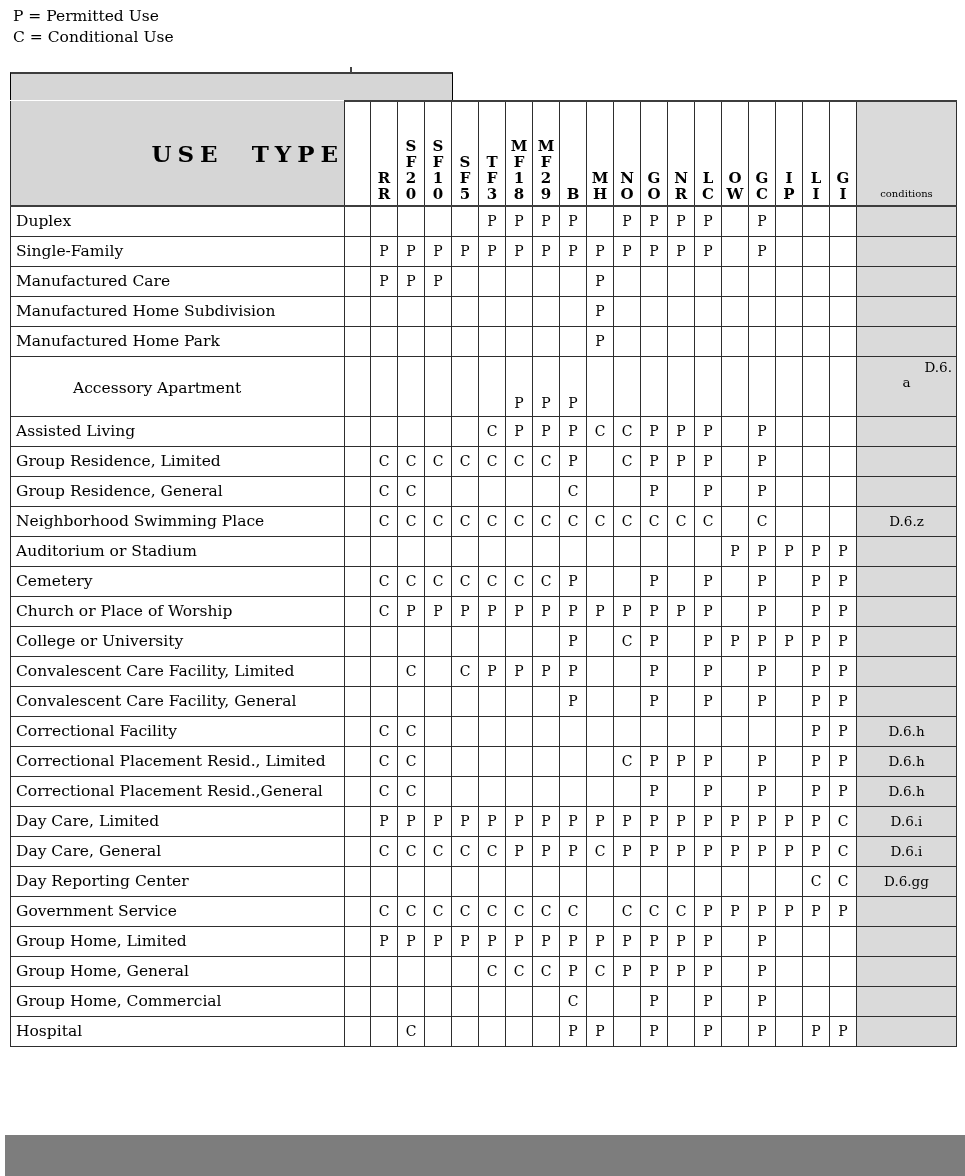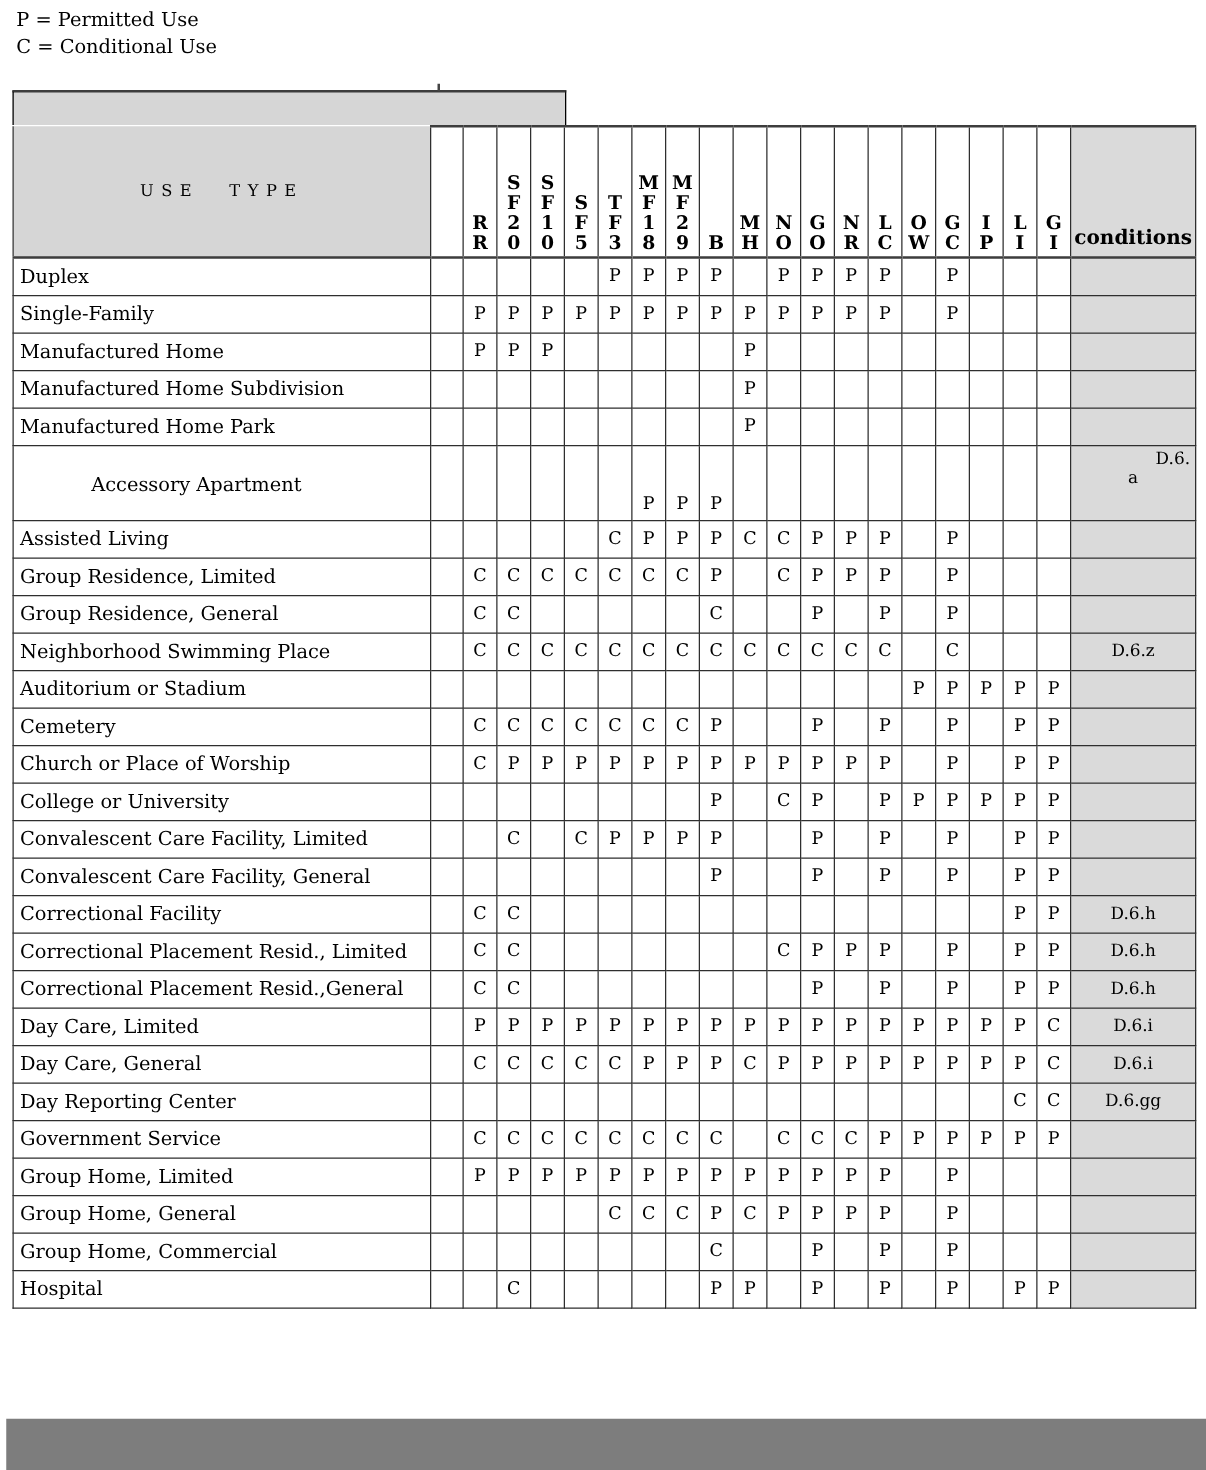--- a/index.html
+++ b/index.html
@@ -9,29 +9,29 @@
   .strip{position:absolute;left:10px;top:72px;width:443px;height:28px;
          background:var(--header_fill);box-sizing:border-box;
          border-top:2px solid var(--border_dark);
          border-left:1px solid #000;border-right:1px solid #000;}
   .tick{position:absolute;left:350px;top:67px;width:2px;height:6px;background:#444;}
   table.use-table{position:absolute;left:10px;top:100px;border-collapse:collapse;
         table-layout:fixed;width:946px;}
   th,td{border:1px solid #2e2e2e;padding:0;box-sizing:border-box;font-weight:normal;}
   thead th{height:105px;background:#fff;border-top:2px solid var(--border_dark);
         border-bottom:2px solid var(--border_dark);}
-  th.th-usetype{background:var(--header_fill);border-top:none;font-weight:normal;
-        font-size:13px;letter-spacing:6px;word-spacing:14px;text-align:center;
+  th.th-usetype{background:var(--header_fill);border-top:none;font-weight:bold;
+        font-size:23px;letter-spacing:6px;word-spacing:14px;text-align:right;
         vertical-align:middle;}
   th.th-blank{background:#fff;}
   th.th-zone{vertical-align:bottom;}
   .stack{display:flex;flex-direction:column;align-items:center;justify-content:flex-end;
         line-height:16px;padding-bottom:3px;font-weight:bold;font-size:15px;}
-  th.th-cond{background:var(--conditions_fill);vertical-align:bottom;font-weight:bold;
-        font-size:16px;text-align:center;padding-bottom:6px;}
+  th.th-cond{background:var(--conditions_fill);vertical-align:bottom;font-weight:normal;
+        font-size:10px;text-align:center;padding-bottom:6px;}
   tbody td{height:30px;vertical-align:middle;}
   td.label{font-size:15.5px;padding-left:5px;white-space:nowrap;overflow:hidden;}
   td.val{text-align:center;font-size:14px;}
   td.cond{background:var(--conditions_fill);text-align:center;font-size:13.5px;}
   tr.tall td{height:60px;}
   tr.tall td.label{vertical-align:top;padding-top:22px;padding-left:62px;}
   tr.tall td.val{vertical-align:bottom;padding-bottom:5px;}
   tr.tall td.cond{vertical-align:top;padding-top:3px;}
   .cond-line1{text-align:right;padding-right:4px;line-height:15px;}
   .cond-line2{text-align:center;line-height:15px;}
@@ -239,21 +239,21 @@
           <td class="val">P</td>
           <td class="val">P</td>
           <td class="val"></td>
           <td class="val">P</td>
           <td class="val"></td>
           <td class="val"></td>
           <td class="val"></td>
           <td class="cond"></td>
         </tr>
         <tr>
-          <td class="label">Manufactured Home</td>
+          <td class="label">Manufactured Care</td>
           <td class="blank"></td>
           <td class="val">P</td>
           <td class="val">P</td>
           <td class="val">P</td>
           <td class="val"></td>
           <td class="val"></td>
           <td class="val"></td>
           <td class="val"></td>
           <td class="val"></td>
           <td class="val">P</td>

